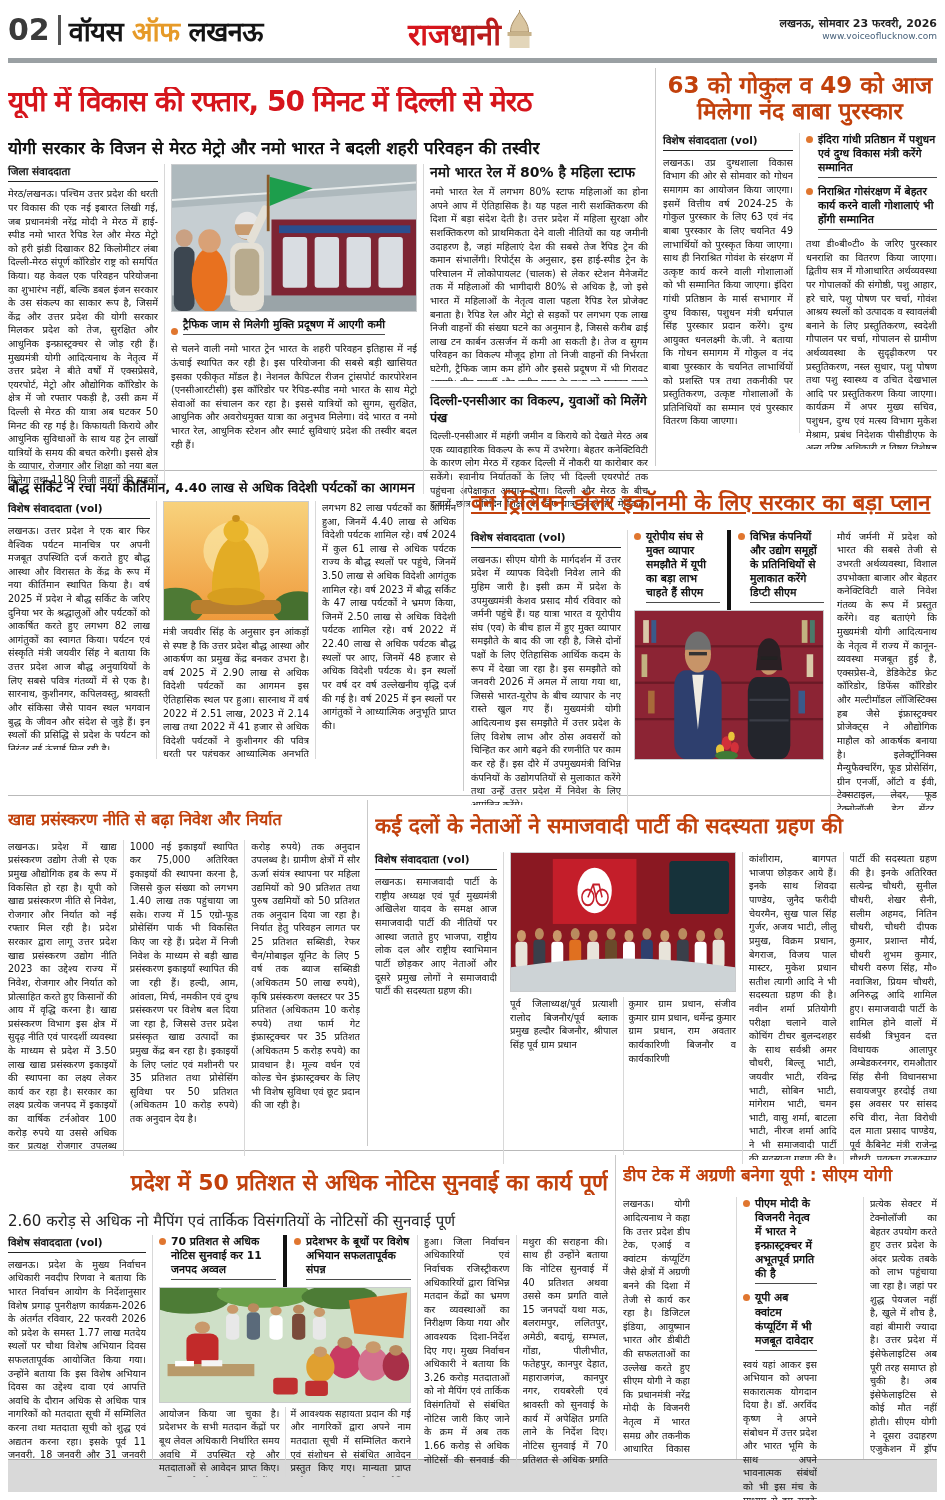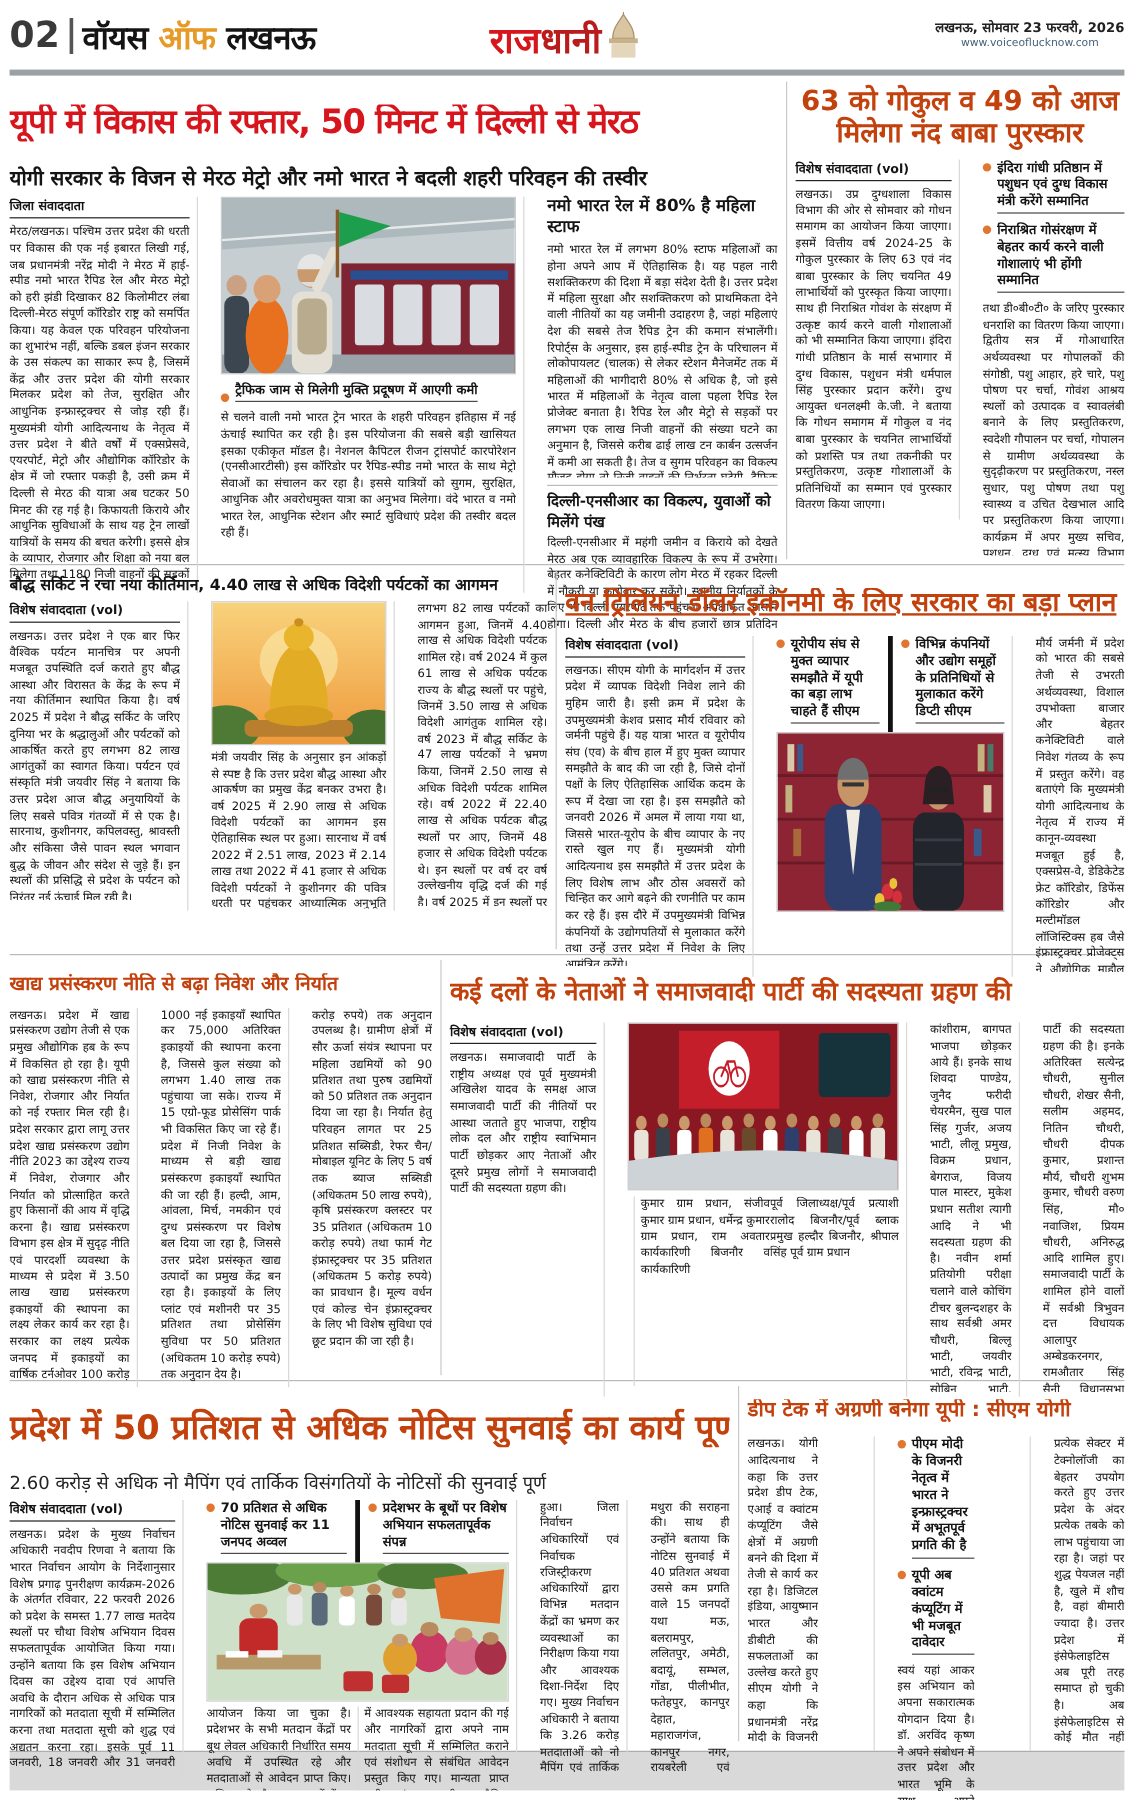--- a/index.html
+++ b/index.html
@@ -7,35 +7,35 @@
         padding:4px 8px;overflow:hidden;font-family:"DejaVu Sans",sans-serif;color:#141414;}
   
   .masthead{display:flex;align-items:center;height:52px;position:relative;}
   .mh-left{display:flex;align-items:center;gap:8px;}
   .page-num{font-size:30px;font-weight:bold;color:#3a3a3a;border-right:3px solid #555;padding-right:8px;line-height:1;}
   .paper-title{font-size:27px;font-weight:bold;letter-spacing:-.5px;}
   .t-orange{color:#e69a28;}
   .mh-center{position:absolute;left:50%;transform:translateX(-50%);display:flex;align-items:flex-end;}
   .logo-red{color:#d6151c;font-size:30px;font-weight:bold;line-height:1;}
   .logo-teal{color:#b91c1c;font-size:30px;font-weight:bold;line-height:1;}
-  .mh-right{margin-left:auto;text-align:center;line-height:1.3;}
+  .mh-right{margin-left:auto;text-align:right;line-height:1.3;}
   .dateline{font-size:11px;font-weight:bold;color:#222;}
   .website{font-size:9px;color:#47617a;}
   .rule-thick{height:5px;background:#9aa0a3;margin:2px 0 5px;}
   .hr{height:1px;background:#b9b9b9;margin:4px 0;}
   .vr{width:1px;background:#c9c9c9;flex:none;}
   
   .h-red{color:#d6151c;font-size:28px;font-weight:800;line-height:1.1;letter-spacing:-1px;white-space:nowrap;overflow:hidden;}
   .lead-sub{font-size:17px;font-weight:600;margin:3px 0 5px;white-space:nowrap;overflow:hidden;}
   .h-black{font-weight:bold;color:#c2410c;line-height:1.15;}
   .byline{font-weight:bold;font-size:10.5px;border-bottom:1.5px solid #222;padding-bottom:3px;margin-bottom:5px;}
   .txt{font-size:9.6px;line-height:1.42;text-align:justify;overflow:hidden;}
   .cols{display:flex;}
   .col{min-width:0;}
-  .col + .col{border-left:1px solid #d8d8d8;margin-left:6px;padding-left:19px;}
+  .col + .col{border-left:1px solid #d8d8d8;margin-left:6px;padding-left:6px;}
   .bullet-item{display:flex;gap:5px;font-weight:bold;font-size:10.8px;line-height:1.3;margin-bottom:7px;}
   .dot{width:7px;height:7px;border-radius:50%;background:#e0762f;flex:none;margin-top:3px;}
   .bullet-text{border-bottom:1px solid #4a4a4a;padding-bottom:2px;}
   .thick-div{width:4px;background:#111;flex:none;margin:0 7px;}
   .photo{width:100%;display:block;border:1px solid #caccce;box-sizing:border-box;}
   .boxhead{font-size:14px;font-weight:bold;line-height:1.2;margin-bottom:4px;}
   .subsec-head{font-size:12.5px;font-weight:bold;border-top:1px solid #bbb;padding-top:4px;margin:6px 0 3px;}
   .ad-strip{height:32px;background:#d9d9d9;border-top:1px solid #adadad;margin-top:8px;}
 </style>
 </head>
@@ -291,40 +291,40 @@
               <circle cx="230" cy="82" r="6" fill="#b98a5e"></circle>
                 <rect x="222" y="88" width="16" height="28" rx="4" fill="#3a3f4a"></rect>
               <circle cx="254" cy="84" r="6" fill="#c9996b"></circle>
                 <rect x="246" y="90" width="16" height="26" rx="4" fill="#ffffff"></rect>
               <circle cx="278" cy="82" r="6" fill="#b98a5e"></circle>
                 <rect x="270" y="88" width="16" height="28" rx="4" fill="#e8e4da"></rect>
             </g>
             <path d="M0 116 Q150 98 300 116 L300 140 L0 140 Z" fill="#cdd3d6"></path>
           </svg>
           <div style="display:flex;margin-top:5px;">
+            <div class="txt" style="flex:1;height:158px;">पूर्व जिलाध्यक्ष/पूर्व प्रत्याशी रालोद बिजनौर/पूर्व ब्लाक प्रमुख हल्दौर बिजनौर, श्रीपाल सिंह पूर्व ग्राम प्रधान</div>
             <div class="txt" style="flex:1;height:158px;border-left:1px solid #d8d8d8;margin-left:5px;padding-left:5px;">कुमार ग्राम प्रधान, संजीव कुमार ग्राम प्रधान, धर्मेन्द्र कुमार ग्राम प्रधान, राम अवतार कार्यकारिणी बिजनौर व कार्यकारिणी</div>
-            <div class="txt" style="flex:1;height:158px;">पूर्व जिलाध्यक्ष/पूर्व प्रत्याशी रालोद बिजनौर/पूर्व ब्लाक प्रमुख हल्दौर बिजनौर, श्रीपाल सिंह पूर्व ग्राम प्रधान</div>
           </div>
         </div>
         <div class="col" style="flex:1;">
             <div class="txt" style="height:308px;">कांशीराम, बागपत भाजपा छोड़कर आये हैं। इनके साथ शिवदा पाण्डेय, जुनैद फरीदी चेयरमैन, सुख पाल सिंह गुर्जर, अजय भाटी, लीलू प्रमुख, विक्रम प्रधान, बेगराज, विजय पाल मास्टर, मुकेश प्रधान सतीश त्यागी आदि ने भी सदस्यता ग्रहण की है। नवीन शर्मा प्रतियोगी परीक्षा चलाने वाले कोचिंग टीचर बुलन्दशहर के साथ सर्वश्री अमर चौधरी, बिल्लू भाटी, जयवीर भाटी, रविन्द्र भाटी, सोबिन भाटी, मांगेराम भाटी, चमन भाटी, वासु शर्मा, बाटला भाटी, नीरज शर्मा आदि ने भी समाजवादी पार्टी की सदस्यता ग्रहण की है। एडवोकेट बीरेन्द्र सिंह गांजियाबाद राष्ट्रीय स्वाभिमान पार्टी छोड़कर समाजवादी पार्टी में शामिल हुए हैं।</div>
           </div>
         <div class="col" style="flex:1;">
             <div class="txt" style="height:308px;">पार्टी की सदस्यता ग्रहण की है। इनके अतिरिक्त सत्येन्द्र चौधरी, सुनील चौधरी, शेखर सैनी, सलीम अहमद, नितिन चौधरी, चौधरी दीपक कुमार, प्रशान्त मौर्य, चौधरी शुभम कुमार, चौधरी वरुण सिंह, मौ० नवाजिश, प्रियम चौधरी, अनिरुद्ध आदि शामिल हुए। समाजवादी पार्टी के शामिल होने वालों में सर्वश्री त्रिभुवन दत्त विधायक आलापुर अम्बेडकरनगर, रामऔतार सिंह सैनी विधानसभा सवायजपुर हरदोई तथा इस अवसर पर सांसद रुचि वीरा, नेता विरोधी दल माता प्रसाद पाण्डेय, पूर्व कैबिनेट मंत्री राजेन्द्र चौधरी, प्रवक्ता राजकुमार भाटी, प्रदेश अध्यक्ष श्री श्याम लाल पाल भी मौजूद रहे।</div>
           </div>
       </div>
     </article>
   </section>
 
   <div class="hr"></div>
 
   <section class="cols" style="height:296px;">
 
     <article style="width:600px;flex:none;">
-      <h1 class="h-black" style="font-size:28px;white-space:nowrap;overflow:hidden;">प्रदेश में 50 प्रतिशत से अधिक नोटिस सुनवाई का कार्य पूर्ण</h1>
+      <h1 class="h-black" style="font-size:22px;white-space:nowrap;overflow:hidden;text-align:right;">प्रदेश में 50 प्रतिशत से अधिक नोटिस सुनवाई का कार्य पूर्ण</h1>
       <div style="font-size:15px;font-weight:500;color:#222;margin:3px 0 5px;white-space:nowrap;overflow:hidden;">2.60 करोड़ से अधिक नो मैपिंग एवं तार्किक विसंगतियों के नोटिसों की सुनवाई पूर्ण</div>
       <div class="cols" style="height:232px;">
         <div class="col" style="width:138px;flex:none;">
           <div class="byline">विशेष संवाददाता (vol)</div>
           <div class="txt" style="height:200px;">लखनऊ। प्रदेश के मुख्य निर्वाचन अधिकारी नवदीप रिणवा ने बताया कि भारत निर्वाचन आयोग के निर्देशानुसार विशेष प्रगाढ़ पुनरीक्षण कार्यक्रम-2026 के अंतर्गत रविवार, 22 फरवरी 2026 को प्रदेश के समस्त 1.77 लाख मतदेय स्थलों पर चौथा विशेष अभियान दिवस सफलतापूर्वक आयोजित किया गया। उन्होंने बताया कि इस विशेष अभियान दिवस का उद्देश्य दावा एवं आपत्ति अवधि के दौरान अधिक से अधिक पात्र नागरिकों को मतदाता सूची में सम्मिलित करना तथा मतदाता सूची को शुद्ध एवं अद्यतन करना रहा। इसके पूर्व 11 जनवरी, 18 जनवरी और 31 जनवरी 2026 को भी तीन अभियान दिवसों का सफल</div>
         </div>
         <div class="col" style="width:252px;flex:none;">
           <div style="display:flex;">
             <div class="bullet-item" style="flex:1;">
                 <span class="dot"></span>

